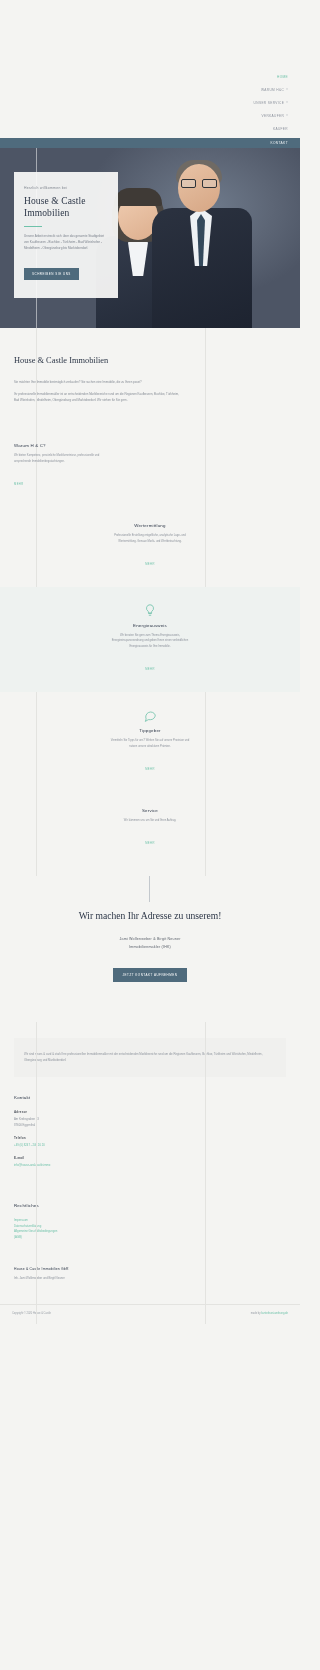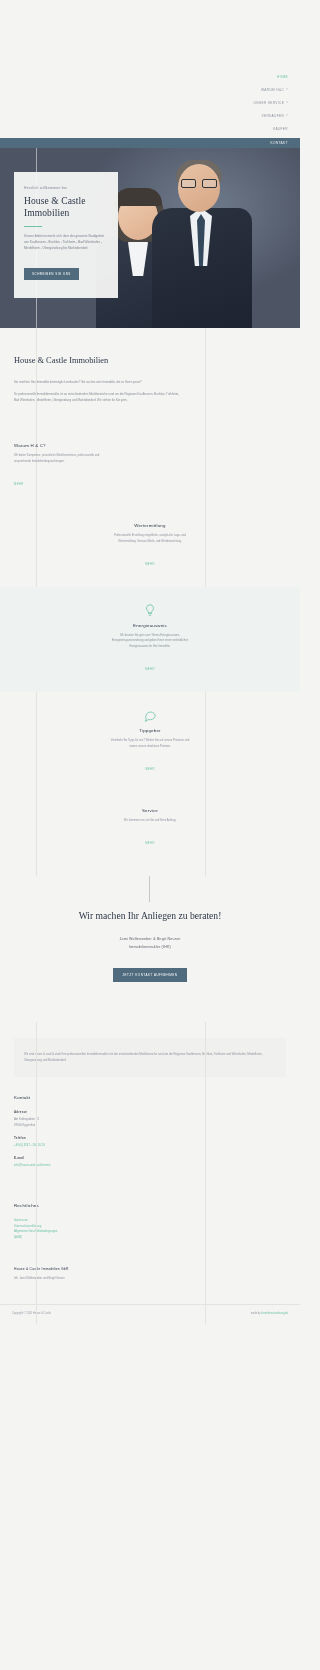--- a/index.html
+++ b/index.html
@@ -245,21 +245,21 @@
       <div class="fcard-inner">
         <div class="fcard-title">Service</div>
         <div class="fcard-text">Wir kümmern uns um Sie und Ihren Auftrag.</div>
         <a class="fcard-link">MEHR</a>
       </div>
     </div>
   </div>
 
   <div class="cta">
     <div class="cta-tick"></div>
-    <div class="cta-h">Wir machen Ihr Anliegen zu beraten!</div>
+    <div class="cta-h">Wir machen Ihr Adresse zu unserem!</div>
     <div class="cta-names">Jami Wollenweber &amp; Birgit Neuner</div>
     <div class="cta-role">Immobilienmakler (IHK)</div>
     <a class="cta-btn">JETZT KONTAKT AUFNEHMEN</a>
   </div>
 
   <div class="footer">
     <div class="vline"></div>
     <div class="vline-r"></div>
 
     <div class="fbox">

